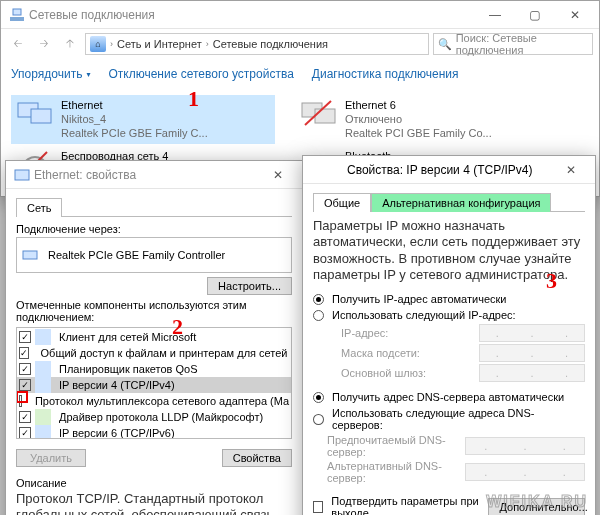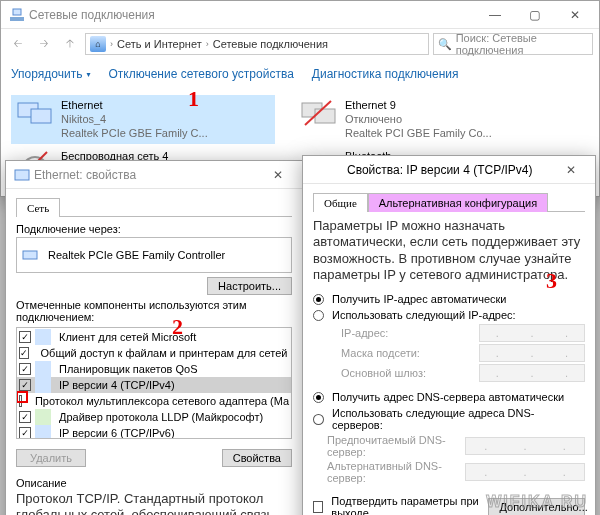--- a/index.html
+++ b/index.html
@@ -27,21 +27,21 @@
   .conn.sel { background:#cce8ff; }
   .cicon { width:36px; height:30px; display:flex; align-items:center; justify-content:center; }
   .clines { display:flex; flex-direction:column; line-height:1.25; font-size:11px; }
   .gray { color:#6b6b6b; }
   .marker { position:absolute; color:#e80000; font-family:Georgia,serif; font-size:22px; font-weight:700; }
   
   .dlg { top:160px; left:5px; width:298px; }
   .dlg .body { padding:8px 10px; }
   .tabstrip { border-bottom:1px solid #bbb; display:flex; margin-bottom:6px;}
   .tab { padding:3px 10px; border:1px solid #bbb; border-bottom:none; background:#fff; position:relative; top:1px; font-size:11px;}
-  .tab.active { background:#fff;font-family:Liberation Serif, serif; }
+  .tab.active { background:#fff; }
   .field { border:1px solid #bbb; padding:3px 5px; display:flex; align-items:center; gap:6px; height:36px; }
   .btn { border:1px solid #adadad; background:#e1e1e1; padding:2px 10px; font-size:11px; min-width:70px; text-align:center; }
   .complist { border:1px solid #bbb; height:112px; overflow:hidden; margin:4px 0 6px; padding:1px 0;}
   .comp { display:flex; align-items:center; gap:4px; padding:0 2px; height:16px; font-size:11px; white-space:nowrap; }
   .chk { width:12px; height:12px; border:1px solid #555; display:inline-flex; align-items:center; justify-content:center; font-size:9px;}
   .comp.sel { background:#d0d0d0; }
   .redbox { position:absolute; border:2px solid #e00; width:12px; height:12px; }
   .sec-title { margin:6px 0 2px; }
   .btnrow { display:flex; justify-content:flex-end; gap:6px; padding:4px 0;}
   .btnrow.spc { justify-content:space-between; }
@@ -130,21 +130,21 @@
     </div>
     <div class="conn">
       <div class="cicon eth-icon">
           <svg viewBox="0 0 36 30">
             <rect x="1" y="4" width="20" height="14" fill="#e6e6e6" stroke="#a0a0a0"></rect>
             <rect x="14" y="10" width="20" height="14" fill="#e6e6e6" stroke="#a0a0a0"></rect>
             <line x1="4" y1="26" x2="30" y2="2" stroke="#d33" stroke-width="2"></line>
           </svg>
         </div>
       <div class="clines">
-        <span>Ethernet 9</span>
+        <span>Ethernet 6</span>
         <span class="gray">Отключено</span>
         <span class="gray">Realtek PCI GBE Family Co...</span>
       </div>
     </div>
     <div class="conn">
       <div class="cicon">
           <svg width="36" height="30" viewBox="0 0 36 30">
             <path d="M4 16 q14 -18 28 0" fill="none" stroke="#a0a0a0" stroke-width="2"></path>
             <circle cx="18" cy="22" r="3" fill="#a0a0a0"></circle>
             <line x1="6" y1="26" x2="30" y2="2" stroke="#d33" stroke-width="2"></line>
@@ -265,21 +265,21 @@
     <span class="t-title active">Свойства: IP версии 4 (TCP/IPv4)</span>
     <div class="winbtns">
         <div class="winbtn close">
           <span class="close-x">✕</span>
         </div>
       </div>
   </div>
   <div class="body" style="padding:8px 10px;">
     <div class="tabstrip">
       <div class="tab active">Общие</div>
-      <div class="tab" style="background:#f0abfc">Альтернативная конфигурация</div>
+      <div class="tab" style="background:#86efac">Альтернативная конфигурация</div>
     </div>
     <div class="descbox" style="margin:4px 0 8px">Параметры IP можно назначать автоматически, если сеть поддерживает эту возможность. В противном случае узнайте параметры IP у сетевого администратора.</div>
     <div class="group">
       <div class="radiorow">
           <span class="radio sel"></span>
           <span>Получить IP-адрес автоматически</span>
         </div>
       <div class="radiorow">
           <span class="radio"></span>
           <span>Использовать следующий IP-адрес:</span>

